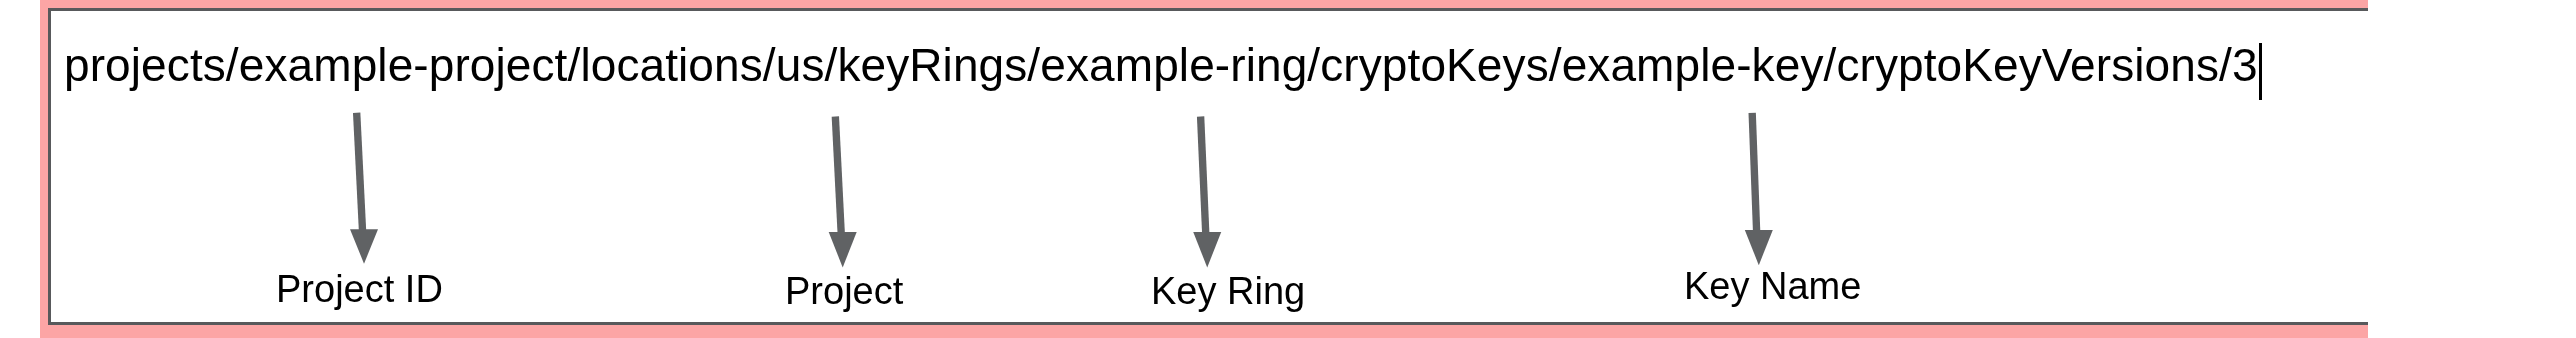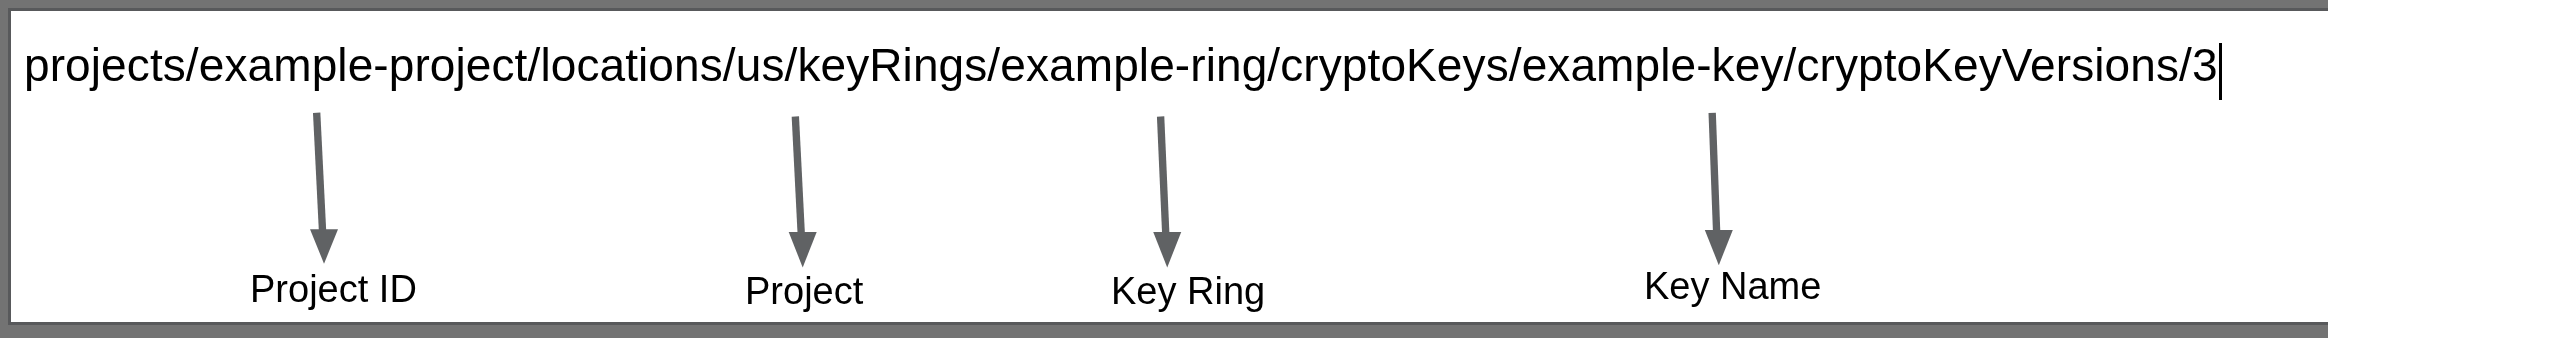--- a/index.html
+++ b/index.html
@@ -1,23 +1,24 @@
 <!DOCTYPE html>
 <html style="font-size:11.8px"><head>
 <meta charset="utf-8">
 <style>
   * { margin: 0; padding: 0; box-sizing: border-box; }
   html, body { background: #ffffff; }
   .canvas {
     position: relative;
     width: 2328px;
     height: 339px;
-    background: #737373;
+    background: #fca5a5;
     font-family: "Liberation Sans", sans-serif;
     overflow: hidden;
+    margin-left: 40px;
   }
   .frame {
     position: absolute;
     left: 8px;
     top: 8px;
     width: 2559px;
     height: 317px;
     border: 3.7px solid #58595b;
     background: #ffffff;
   }
@@ -50,21 +51,21 @@
   }
   .arrow-layer line   { stroke: #606264; stroke-width: 10; }
   .arrow-layer polygon{ fill: #606264; }
   .annot {
     position: absolute;
     font-size: 38px;
     line-height: 38px;
     color: #000000;
     white-space: nowrap;
   }
-  .annot.project-id { left: 250px;  top: 270px; }
+  .annot.project-id { left: 236px;  top: 270px; }
   .annot.region     { left: 745px; top: 272px; }
   .annot.key-ring   { left: 1111px; top: 272px; }
   .annot.key-name   { left: 1644px; top: 267px; }
 </style>
 </head>
 <body>
 
 <div class="canvas">
 
   <div class="frame"></div>

